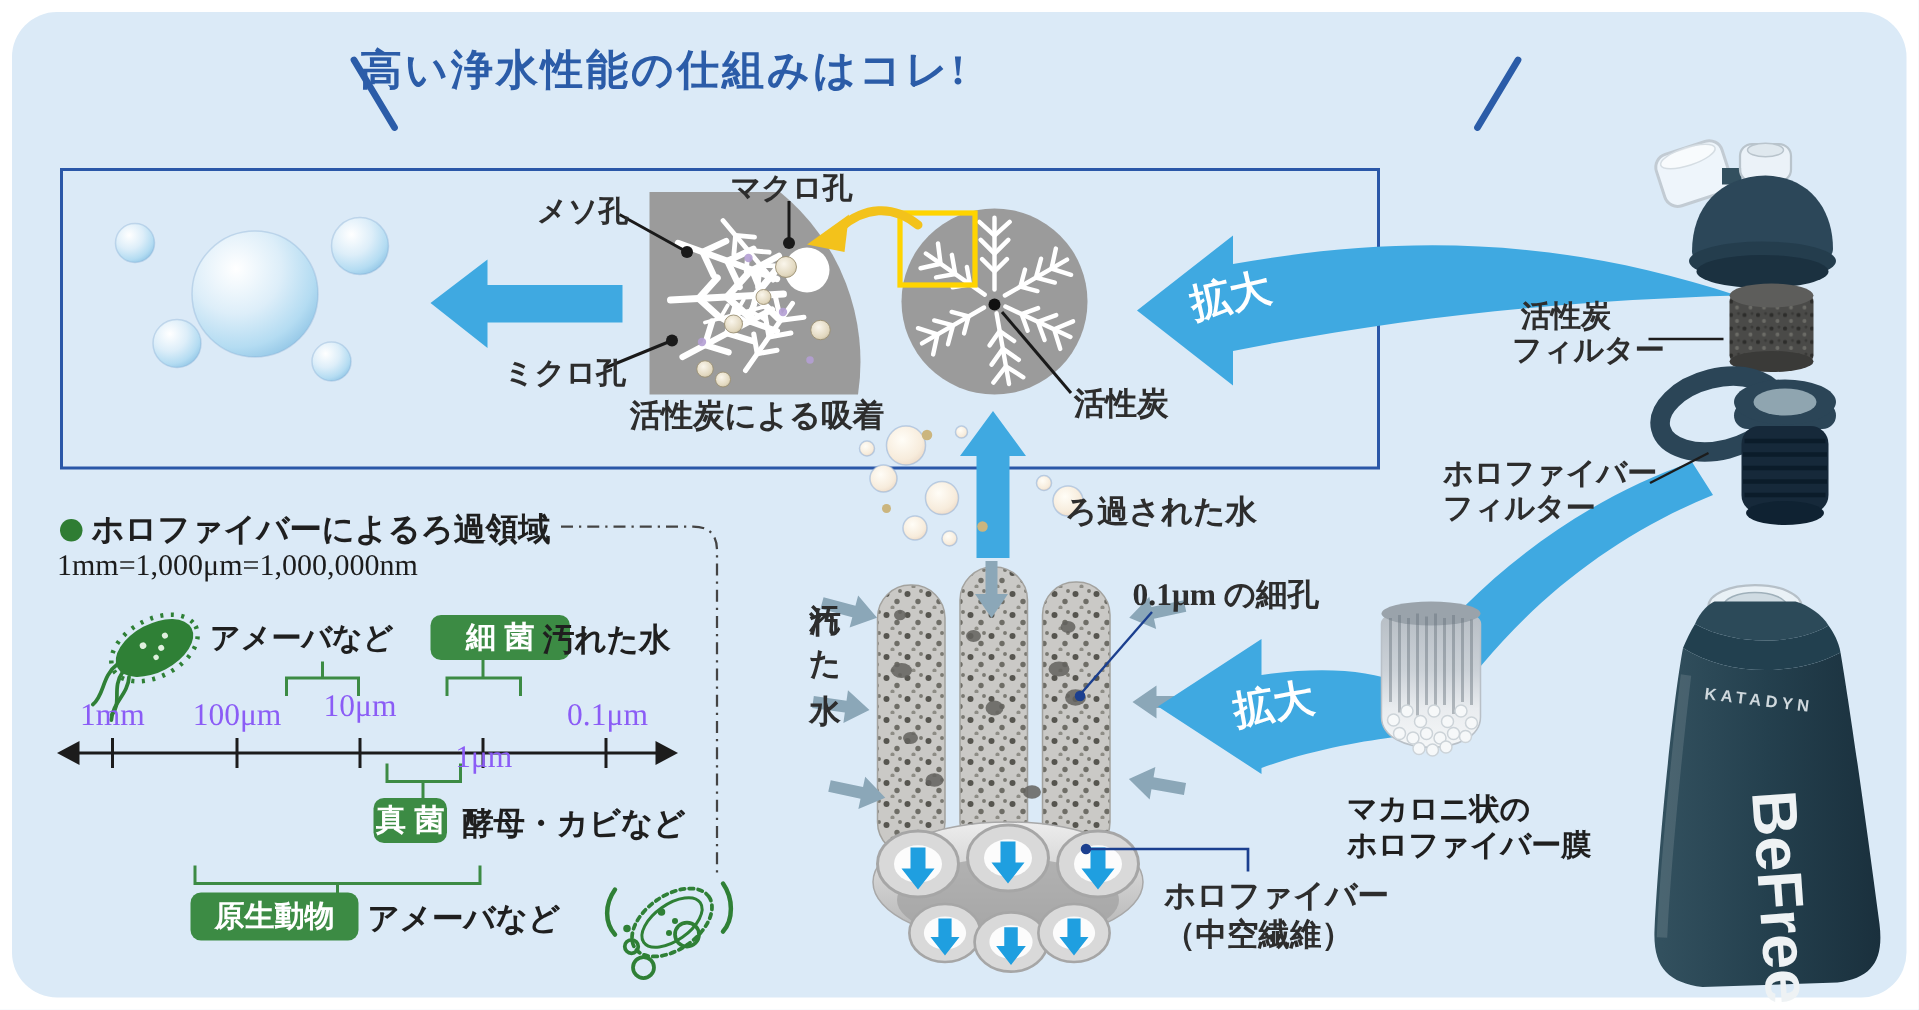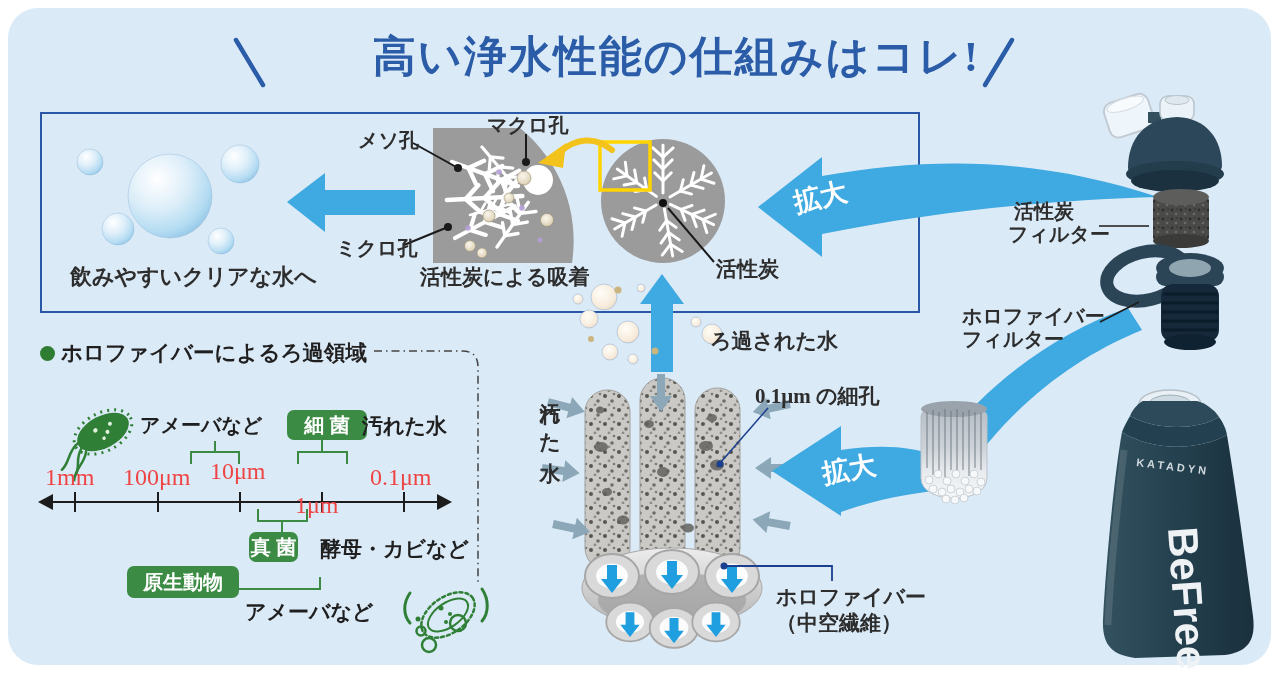--- a/index.html
+++ b/index.html
@@ -5,26 +5,26 @@
   html,body{margin:0;padding:0;background:#fff;}
   #stage{position:relative;width:1279px;height:673px;background:#ffffff;overflow:hidden;
          font-family:"Liberation Sans","DejaVu Sans",sans-serif;}
   .panel{position:absolute;left:8px;top:8px;width:1263px;height:657px;background:#dbeaf7;border-radius:30px;}
   svg.layer{position:absolute;left:0;top:0;z-index:1;}
   .t{position:absolute;z-index:2;white-space:nowrap;}
   .m{font-family:"Liberation Serif","DejaVu Serif",serif;font-weight:700;color:#2d2d2d;}
   .mr{font-family:"Liberation Serif","DejaVu Serif",serif;font-weight:400;color:#1c1c1c;}
   .g{font-family:Liberation Sans, sans-serif;font-weight:700;color:#1f1f1f;}
   .title{font-family:"Liberation Serif","DejaVu Serif",serif;font-weight:700;color:#2b5ca8;
-         font-size:43px;letter-spacing:2px;text-align:right;}
+         font-size:28px;letter-spacing:2px;text-align:left;}
   .badge{position:absolute;z-index:2;background:#3c8b44;color:#ffffff;font-weight:700;
          border-radius:7px;text-align:center;font-family:"Liberation Sans","DejaVu Sans",sans-serif;}
   .vert{writing-mode:vertical-rl;text-orientation:upright;letter-spacing:4px;}
-  .tick{position:absolute;z-index:2;text-align:left;font-family:"Liberation Serif","DejaVu Serif",serif;
-        font-weight:400;color:#ef4444;font-size:24px;}
+  .tick{position:absolute;z-index:2;text-align:center;font-family:"Liberation Serif","DejaVu Serif",serif;
+        font-weight:400;color:#8b5cf6;font-size:21px;}
   .bullet{display:inline-block;width:15px;height:15px;border-radius:50%;background:#2f7d33;
           margin-right:6px;vertical-align:-1px;}
   .two-line span{display:block;}
 </style>
 </head>
 <body>
 
 <div id="stage">
   <div class="panel"></div>
 
@@ -368,57 +368,61 @@
       </g>
       <path d="M-38,-22 C-45,-12 -45,0 -38,8" stroke-width="3"></path>
       <path d="M34,-26 C41,-16 41,-2 34,6" stroke-width="3"></path>
       <circle cx="-27" cy="16" r="4.5" stroke-width="2.5"></circle>
       <circle cx="-19" cy="30" r="7" stroke-width="2.5"></circle>
     </g>
   </svg>
 
   <div class="t title" style="left:240px;top:28px;width:740px;">高い浄水性能の仕組みはコレ!</div>
 
-  <div class="t m" style="left:70px;top:262px;font-size:22px;">飲みやすいクリアな水へ</div>
   <div class="t m" style="left:358px;top:127px;font-size:20px;">メソ孔</div>
   <div class="t m" style="left:487px;top:112px;font-size:20px;">マクロ孔</div>
   <div class="t m" style="left:336px;top:235px;font-size:20px;">ミクロ孔</div>
   <div class="t m" style="left:420px;top:263px;font-size:21px;">活性炭による吸着</div>
   <div class="t m" style="left:716px;top:255px;font-size:21px;">活性炭</div>
 
   <div class="t m" style="left:710px;top:327px;font-size:21px;">ろ過された水</div>
   <div class="t m vert" style="left:536px;top:386px;font-size:21px;">汚れた水</div>
   <div class="t m" style="left:755px;top:382px;font-size:21px;">0.1μm の細孔</div>
 
   <div class="t m two-line" style="left:776px;top:584px;font-size:21px;line-height:26px;">
     <span>ホロファイバー</span>
     <span>（中空繊維）</span>
+  </div>
+  <div class="t g two-line" style="left:898px;top:528px;font-size:20px;line-height:24px;">
+    <span>マカロニ状の</span>
+    <span>ホロファイバー膜</span>
   </div>
 
   <div class="t m two-line" style="left:1008px;top:200px;font-size:20px;line-height:23px;">
     <span style="padding-left:6px;">活性炭</span>
     <span>フィルター</span>
   </div>
   <div class="t m two-line" style="left:962px;top:305px;font-size:20px;line-height:23px;">
     <span>ホロファイバー</span>
     <span>フィルター</span>
   </div>
 
   <div class="t g" style="left:40px;top:338px;font-size:21.5px;">
     <span class="bullet"></span><span>ホロファイバーによるろ過領域</span>
   </div>
+  <div class="t mr" style="left:38px;top:366px;font-size:20px;">1mm=1,000μm=1,000,000nm</div>
   <div class="t g" style="left:140px;top:412px;font-size:20px;">アメーバなど</div>
 
-  <div class="badge" style="left:287px;top:410px;width:80px;height:30px;line-height:30px;font-size:20px;">細 菌</div>
+  <div class="badge" style="left:287px;top:410px;width:93px;height:30px;line-height:30px;font-size:20px;">細 菌</div>
   <div class="t g" style="left:362px;top:412px;font-size:21px;">汚れた水</div>
 
   <div class="tick" style="left:45px;top:464px;width:60px;">1mm</div>
   <div class="tick" style="left:123px;top:464px;width:70px;">100μm</div>
   <div class="tick" style="left:210px;top:458px;width:60px;">10μm</div>
   <div class="tick" style="left:295px;top:492px;width:55px;">1μm</div>
   <div class="tick" style="left:370px;top:464px;width:70px;">0.1μm</div>
 
   <div class="badge" style="left:249px;top:532px;width:49px;height:30px;line-height:30px;font-size:20px;">真 菌</div>
-  <div class="t g" style="left:320px;top:535px;font-size:21px;">酵母・カビなど</div>
-
-  <div class="badge" style="left:127px;top:566px;width:112px;height:32px;line-height:32px;font-size:20px;">原生動物</div>
+  <div class="t g" style="left:308px;top:535px;font-size:21px;">酵母・カビなど</div>
+
+  <div class="badge" style="left:127px;top:595px;width:112px;height:32px;line-height:32px;font-size:20px;">原生動物</div>
   <div class="t g" style="left:245px;top:598px;font-size:21px;">アメーバなど</div>
 </div>
 
 </body></html>

